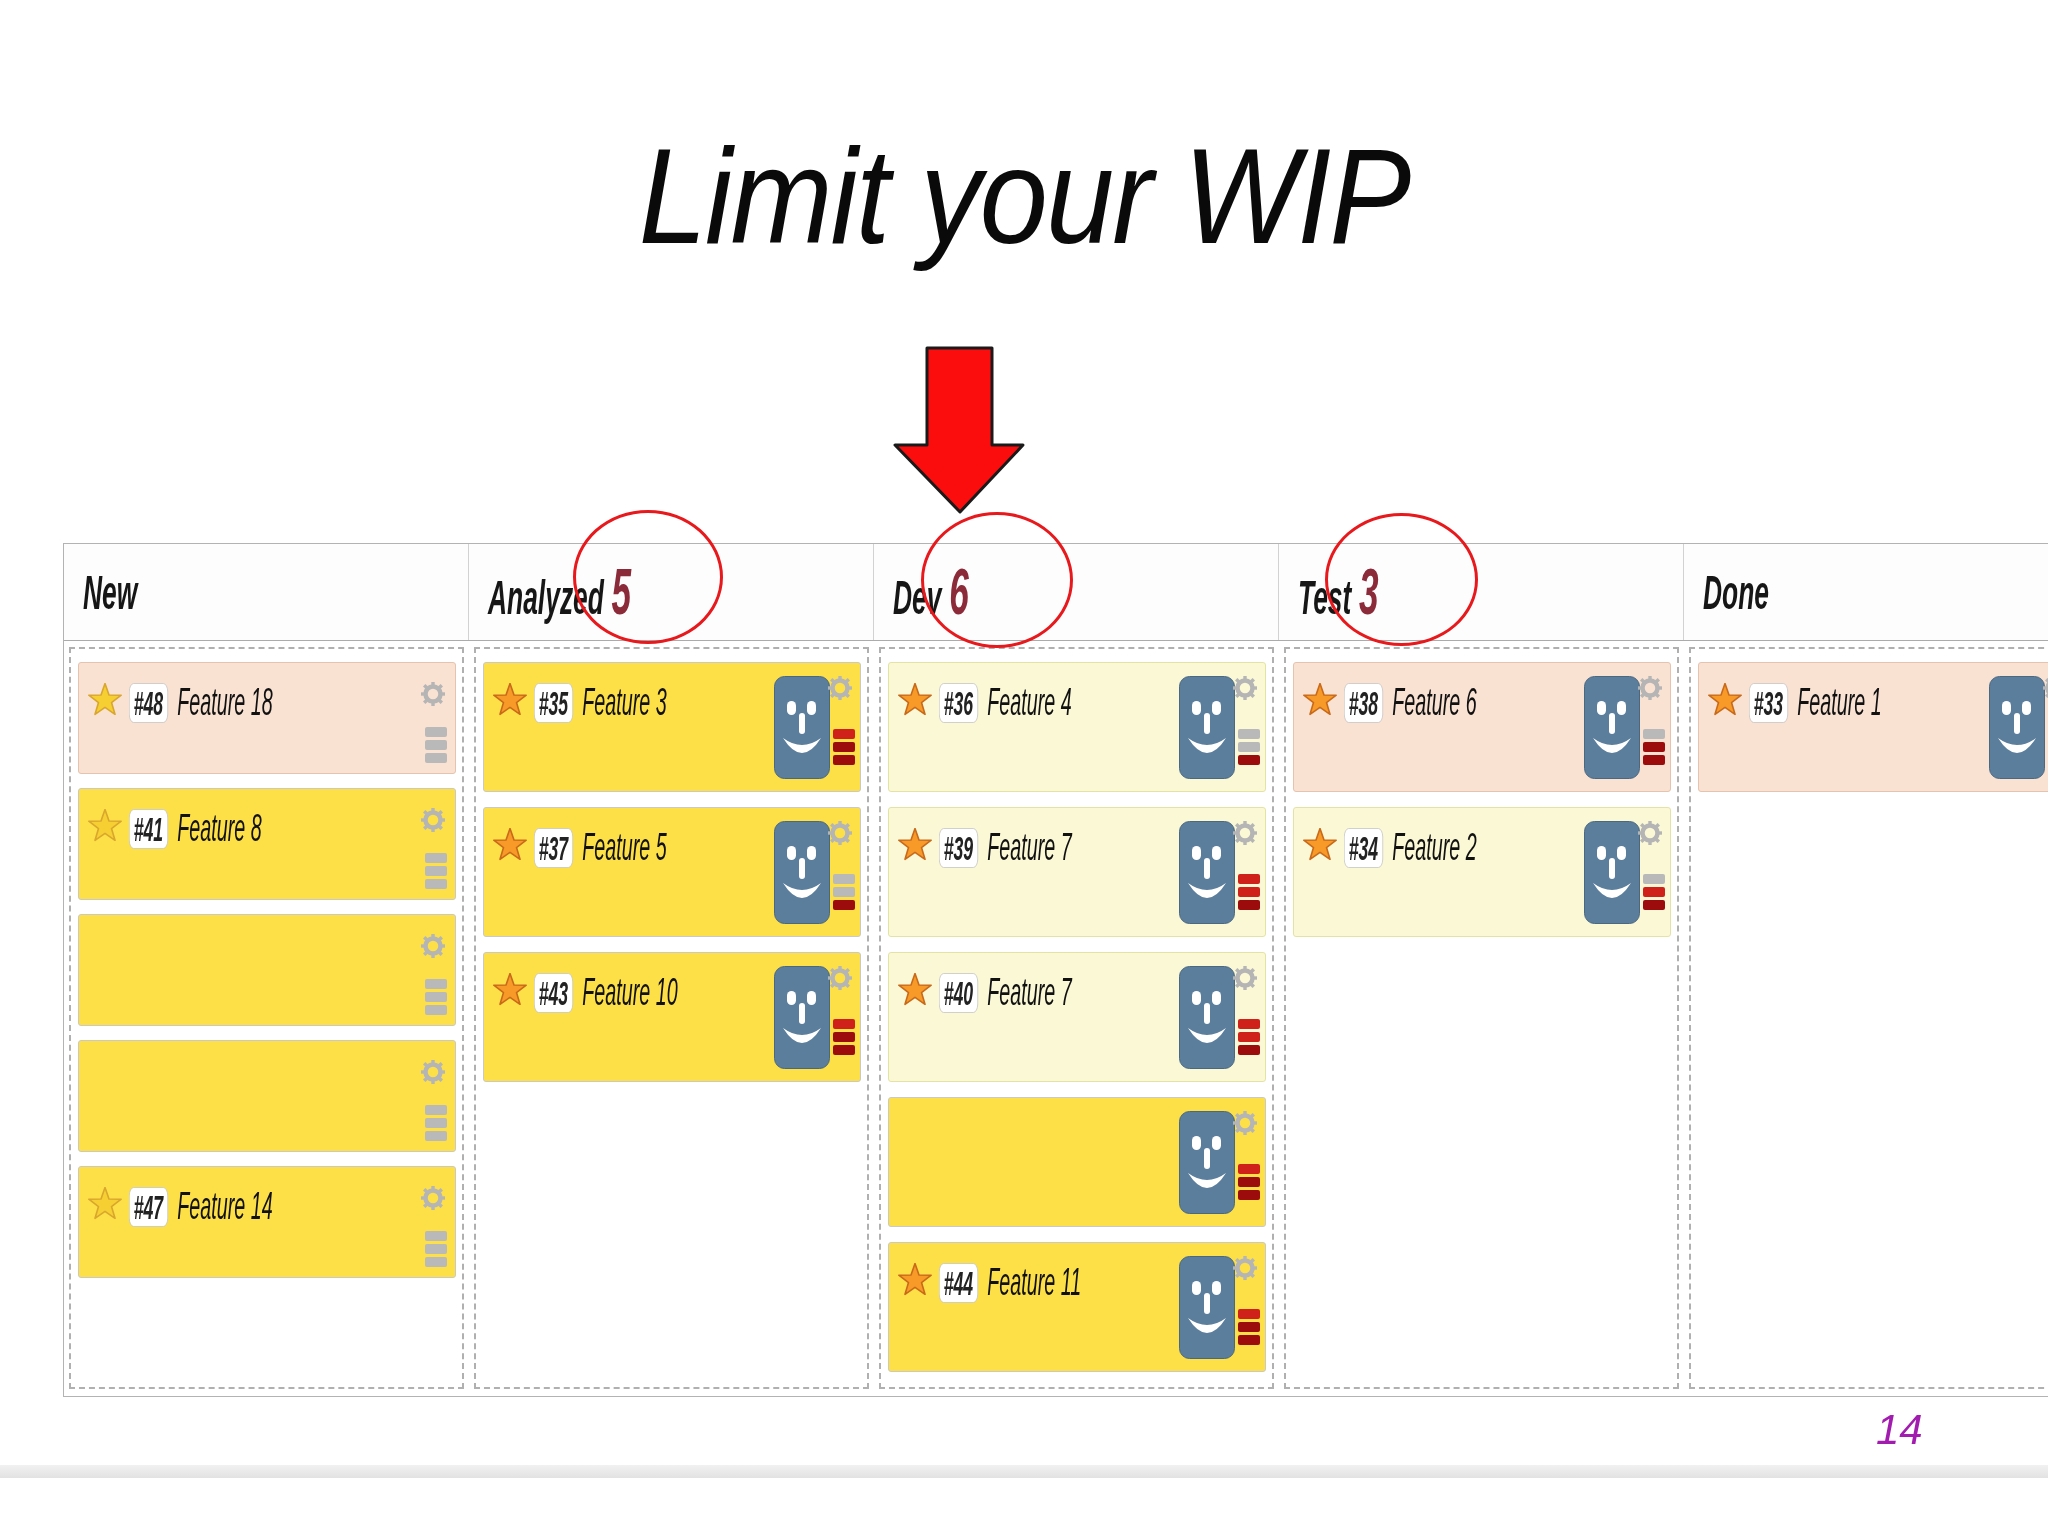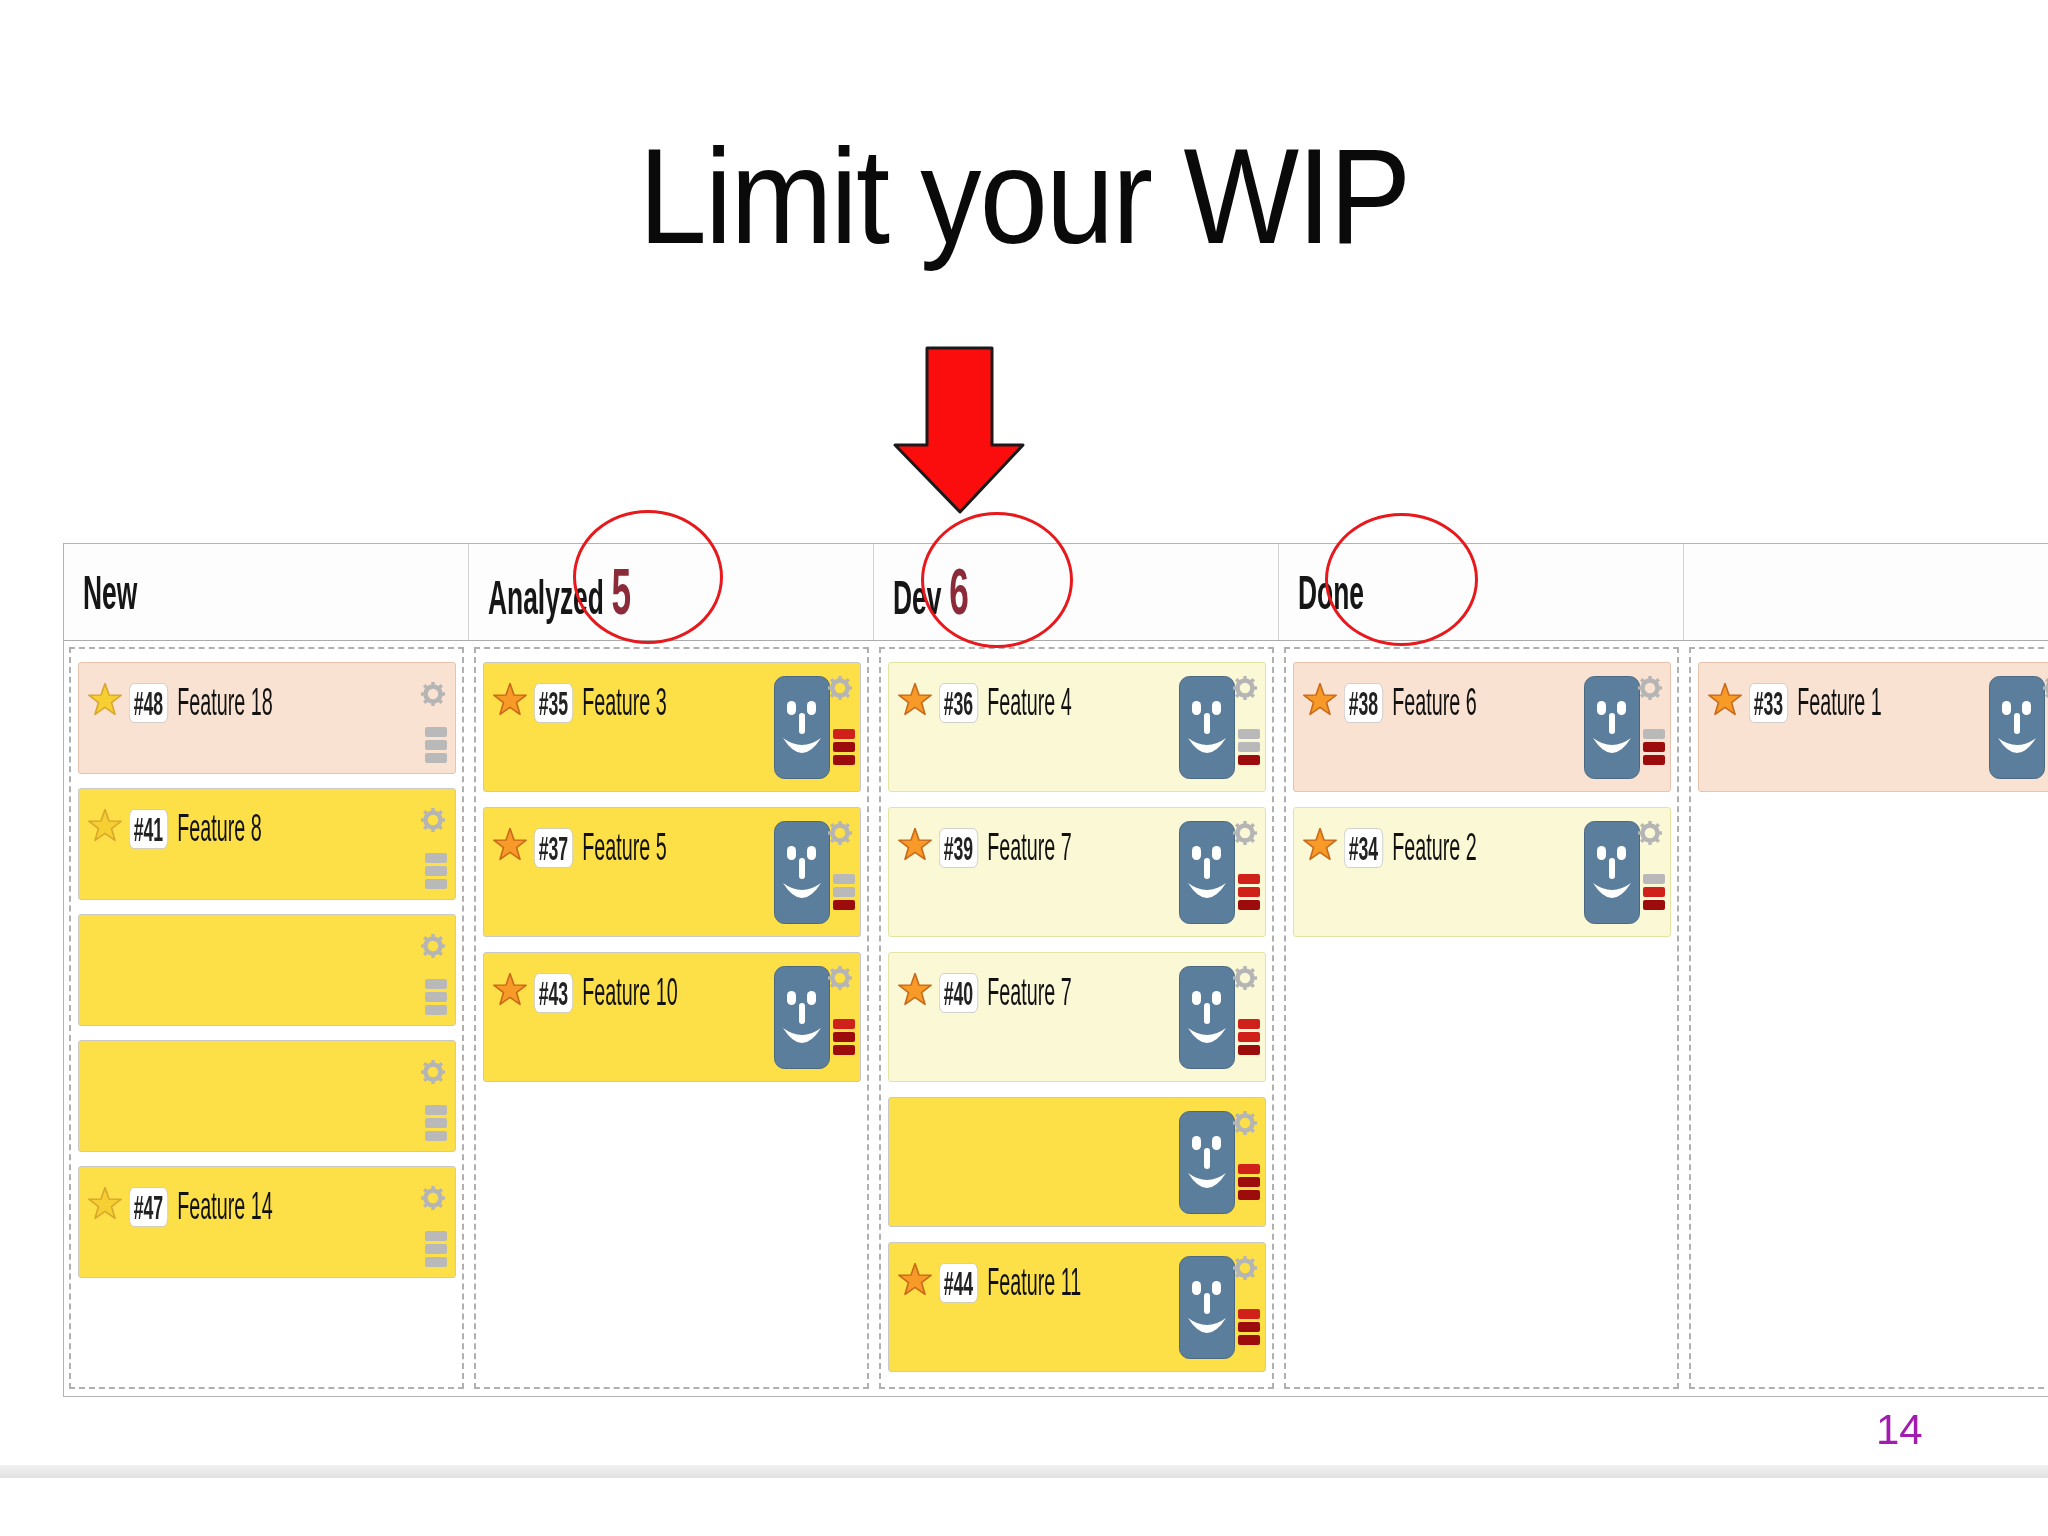--- a/index.html
+++ b/index.html
@@ -1,20 +1,20 @@
 <!DOCTYPE html>
 <html><head>
 <meta charset="utf-8">
 <style>
   html,body { margin:0; padding:0; }
   body {
     width:2048px; height:1536px; overflow:hidden; background:#ffffff;
     font-family:"Liberation Sans", sans-serif; position:relative;
   }
-  .page { position:absolute; left:0; top:0; width:2048px; height:1536px; overflow:hidden; }
+  .page { position:absolute; left:0; top:0; width:2048px; height:1536px; overflow:hidden;font-style:italic; }
 
   
   .title {
     position:absolute; top:122px; left:50%;
     transform:translateX(-50%) scaleX(0.9); transform-origin:center;
     font-size:136px; line-height:1.1; color:#0a0a0a; white-space:nowrap; letter-spacing:-2px;
   }
 
   
   .arrow-svg { position:absolute; left:880px; top:340px; }
@@ -100,20 +100,23 @@
         <div class="cell">
           <span class="hlab">New</span>
         </div>
         <div class="cell">
           <span class="hlab">Analyzed<span class="wip">5</span></span>
         </div>
         <div class="cell">
           <span class="hlab">Dev<span class="wip">6</span></span>
         </div>
         <div class="cell">
+          <span class="hlab">Test<span class="wip">3</span></span>
+        </div>
+        <div class="cell">
           <span class="hlab">Done</span>
         </div>
       </div>
     <div class="bbody" id="bbody">
         <div class="bcol">
           <div class="dash">
             <div class="card peach simple">
               <div class="card-top">
                 <span class="star"><svg width="36" height="34" viewBox="0 0 36 34">
     <path d="M18 .5 L22 12 L34.2 12.2 L24.5 19.6 L28 31.3 L18 24.3 L8 31.3 L11.5 19.6 L1.8 12.2 L14 12 Z" fill="#f6cf33" stroke="#d9a62e" stroke-width="1.6" stroke-linejoin="round"></path>

